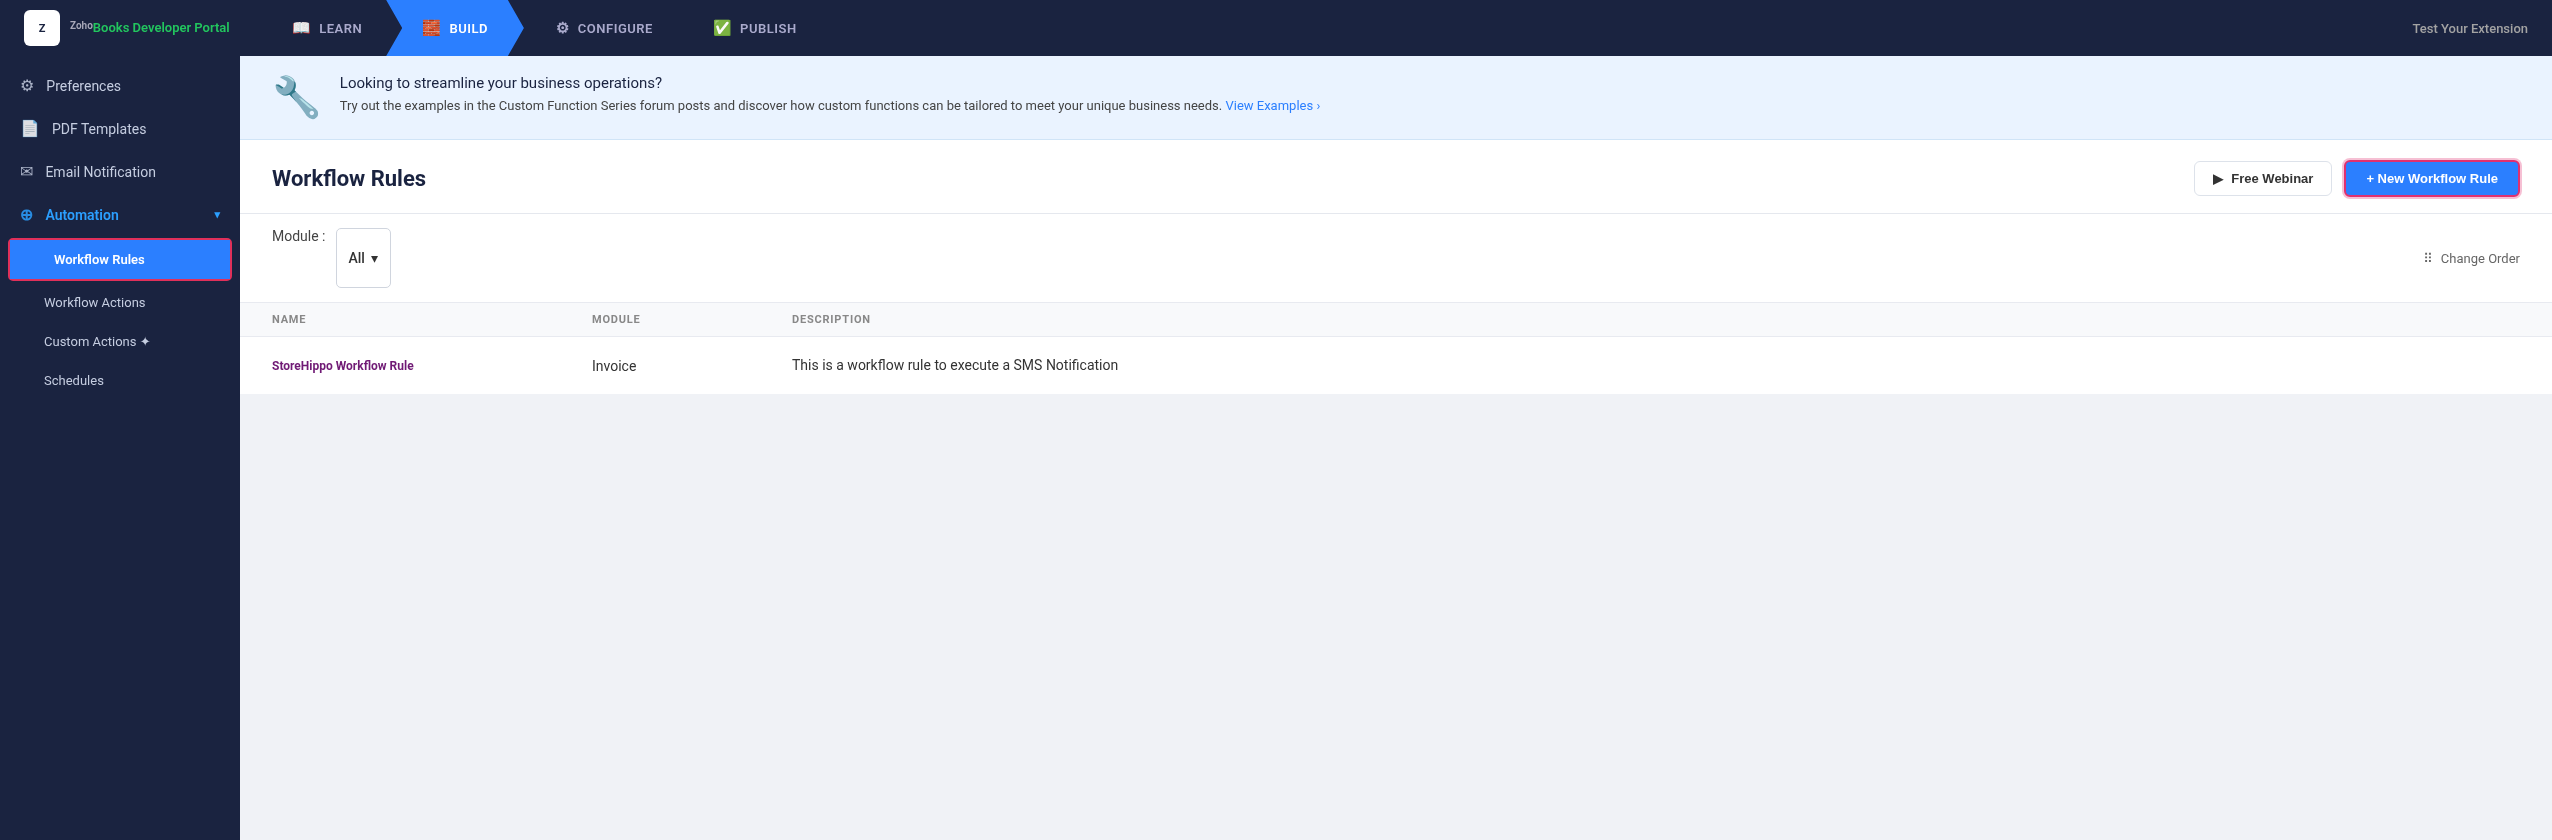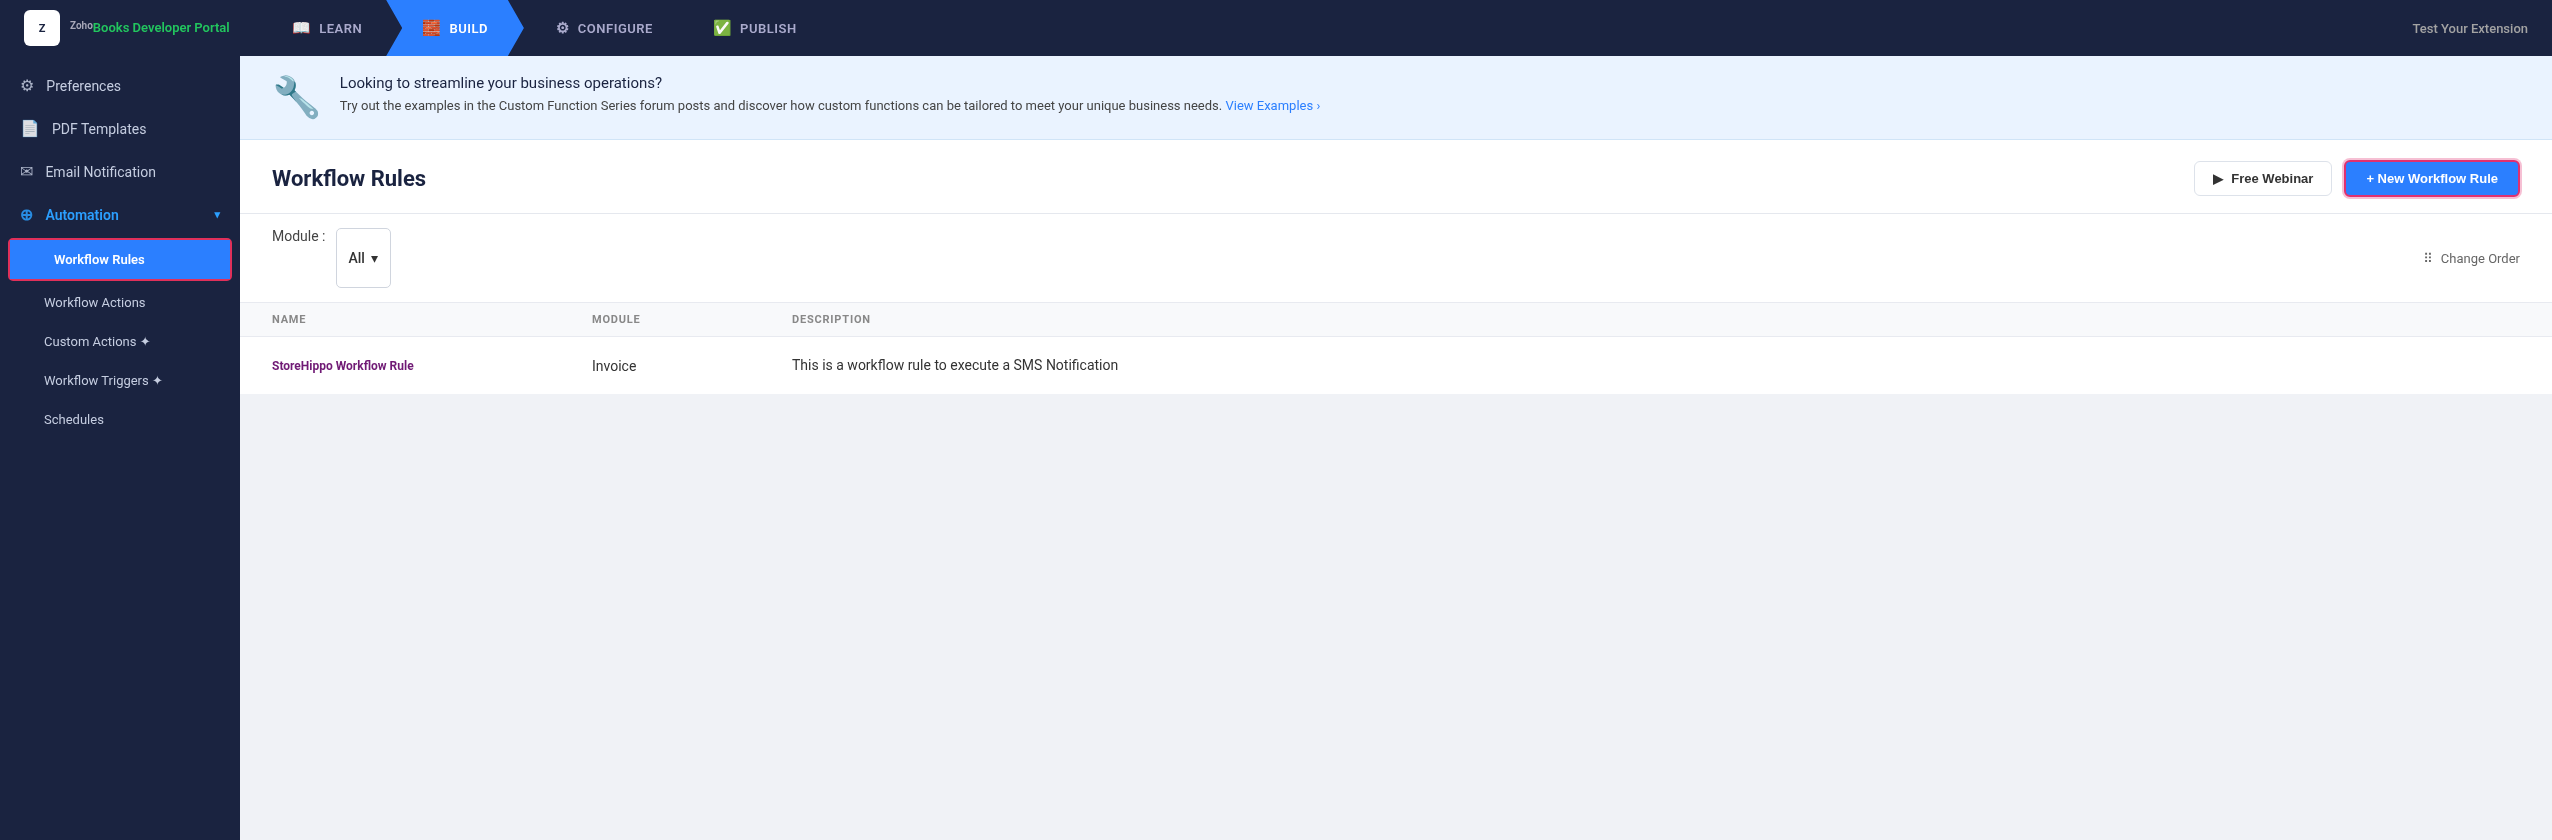--- a/index.html
+++ b/index.html
@@ -327,23 +327,20 @@
     <div style="border: 2px solid #e0305a; border-radius: 5px; margin: 2px 8px;">
       <div class="sidebar-item sub-item active">
         <span>Workflow Rules</span>
       </div>
     </div>
     <div class="sidebar-item sub-item">
       <span>Workflow Actions</span>
     </div>
     <div class="sidebar-item sub-item">
       <span>Custom Actions ✦</span>
-    </div>
-    <div class="sidebar-item sub-item">
-      <span>Workflow Triggers ✦</span>
     </div>
     <div class="sidebar-item sub-item">
       <span>Schedules</span>
     </div>
   </aside>
 
   <main class="content">
 
     <div class="banner">
       <div class="banner-icon">🔧</div>

